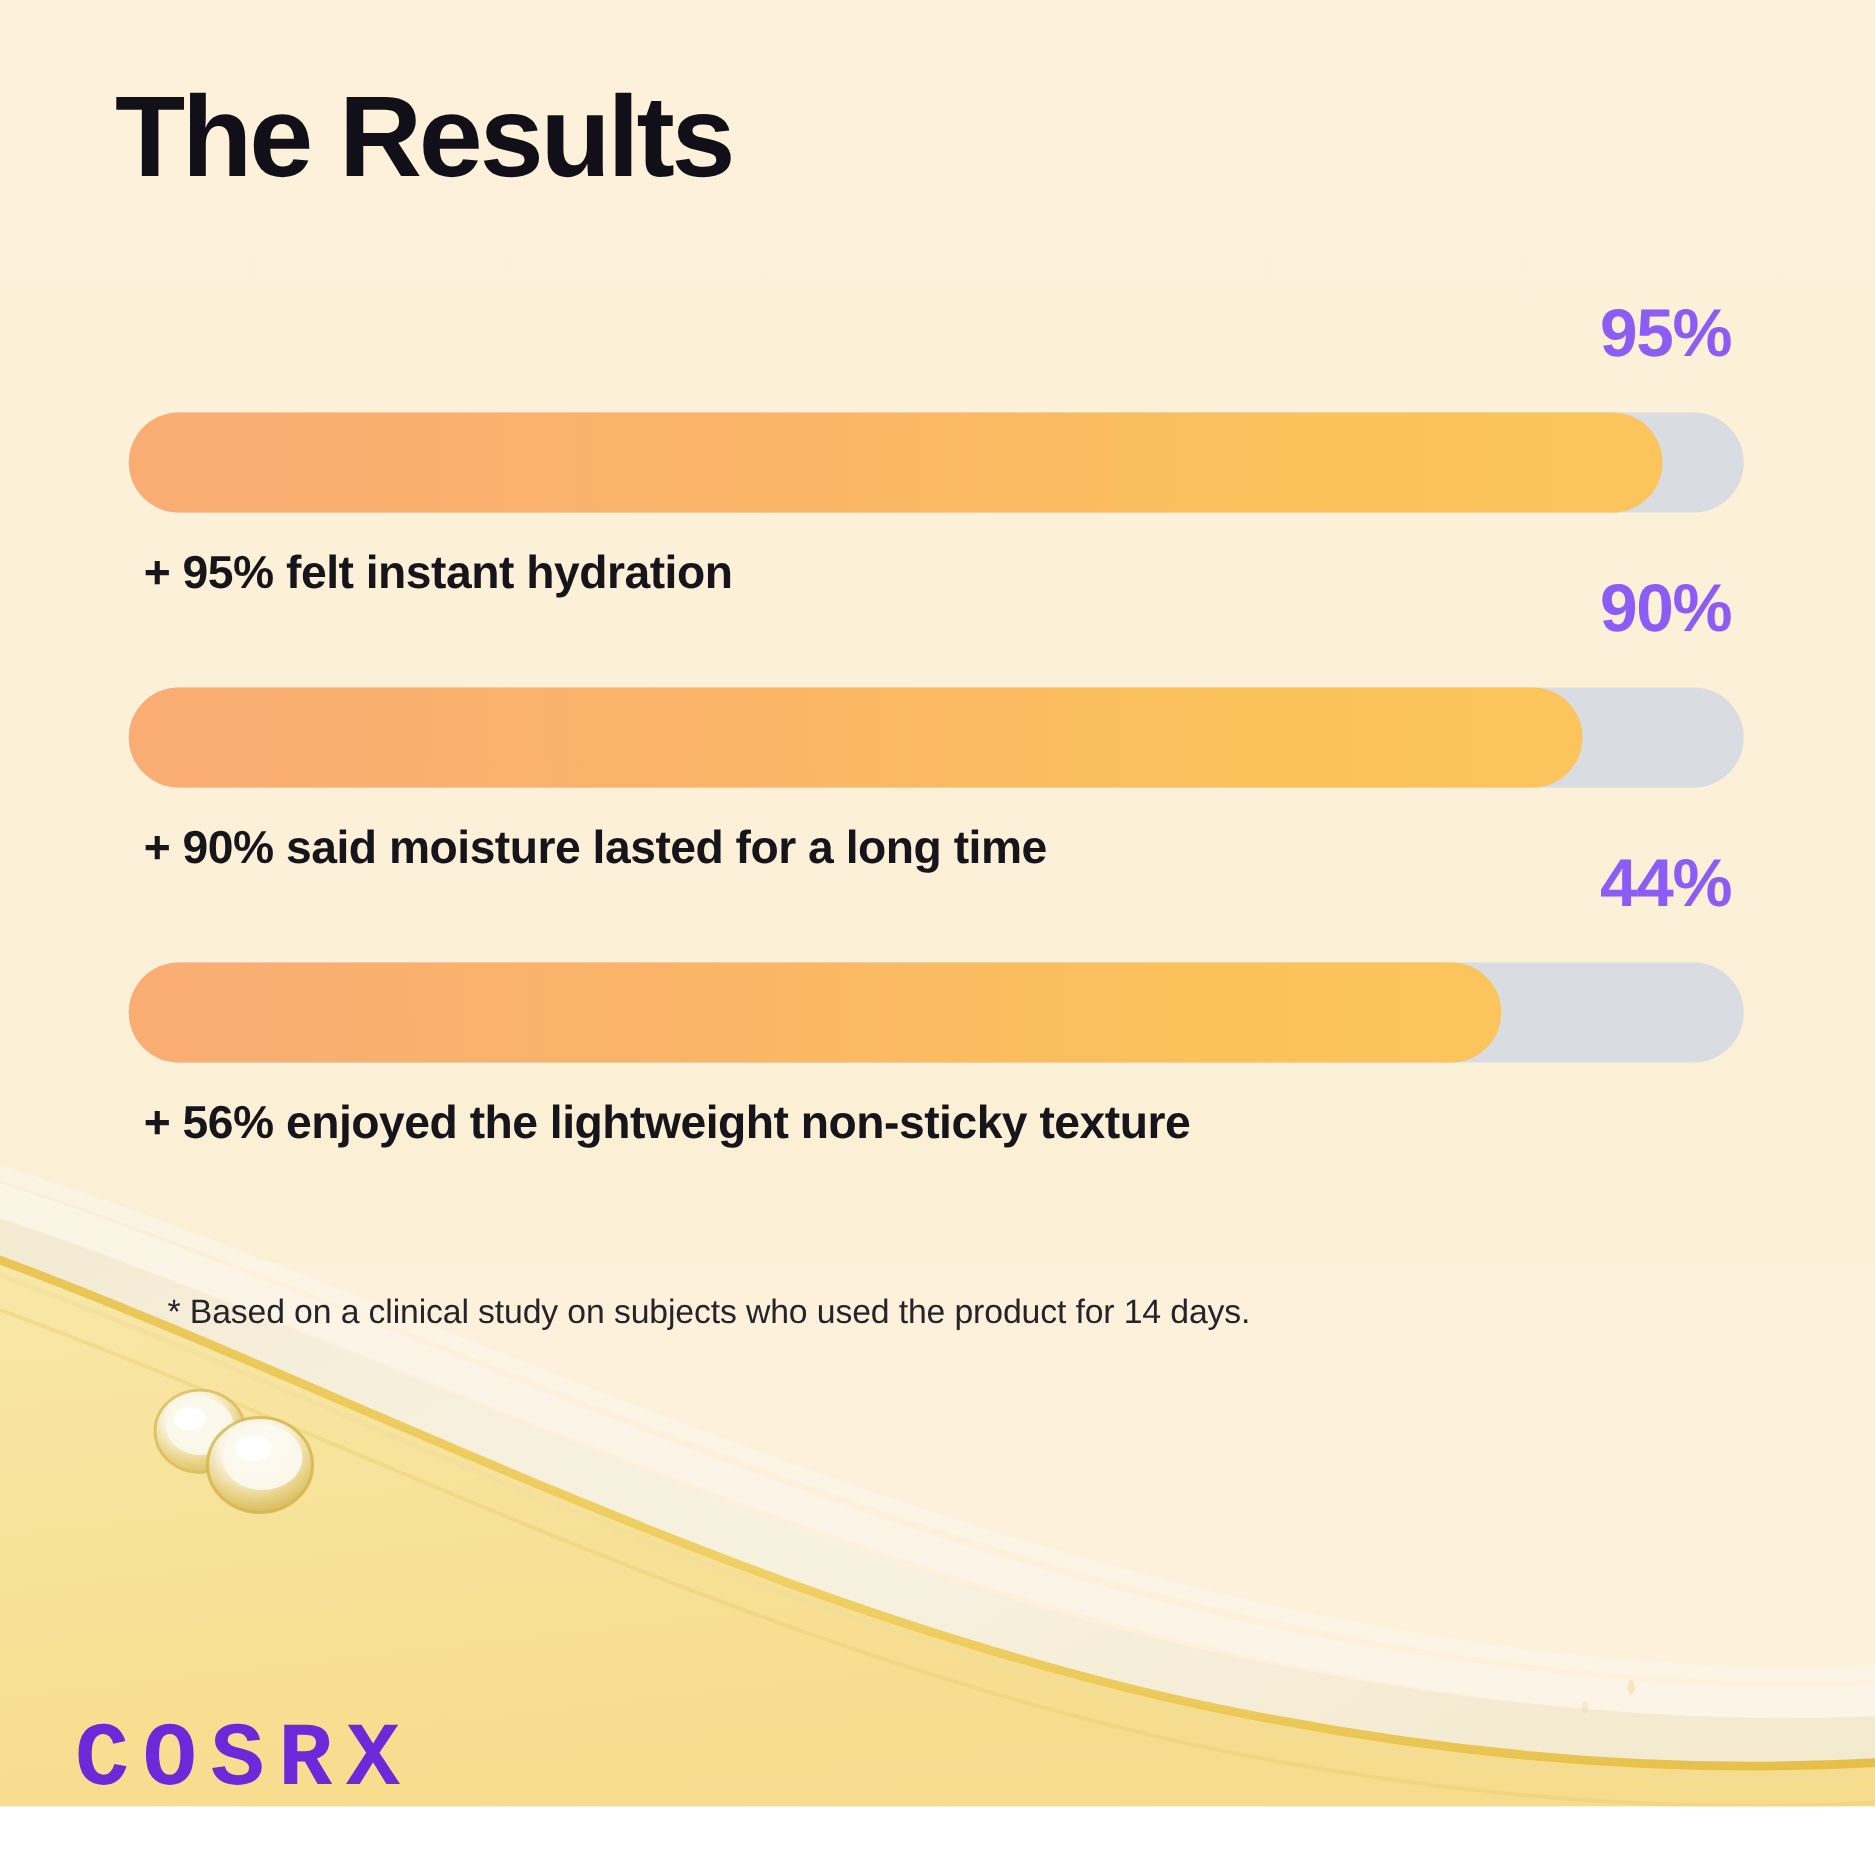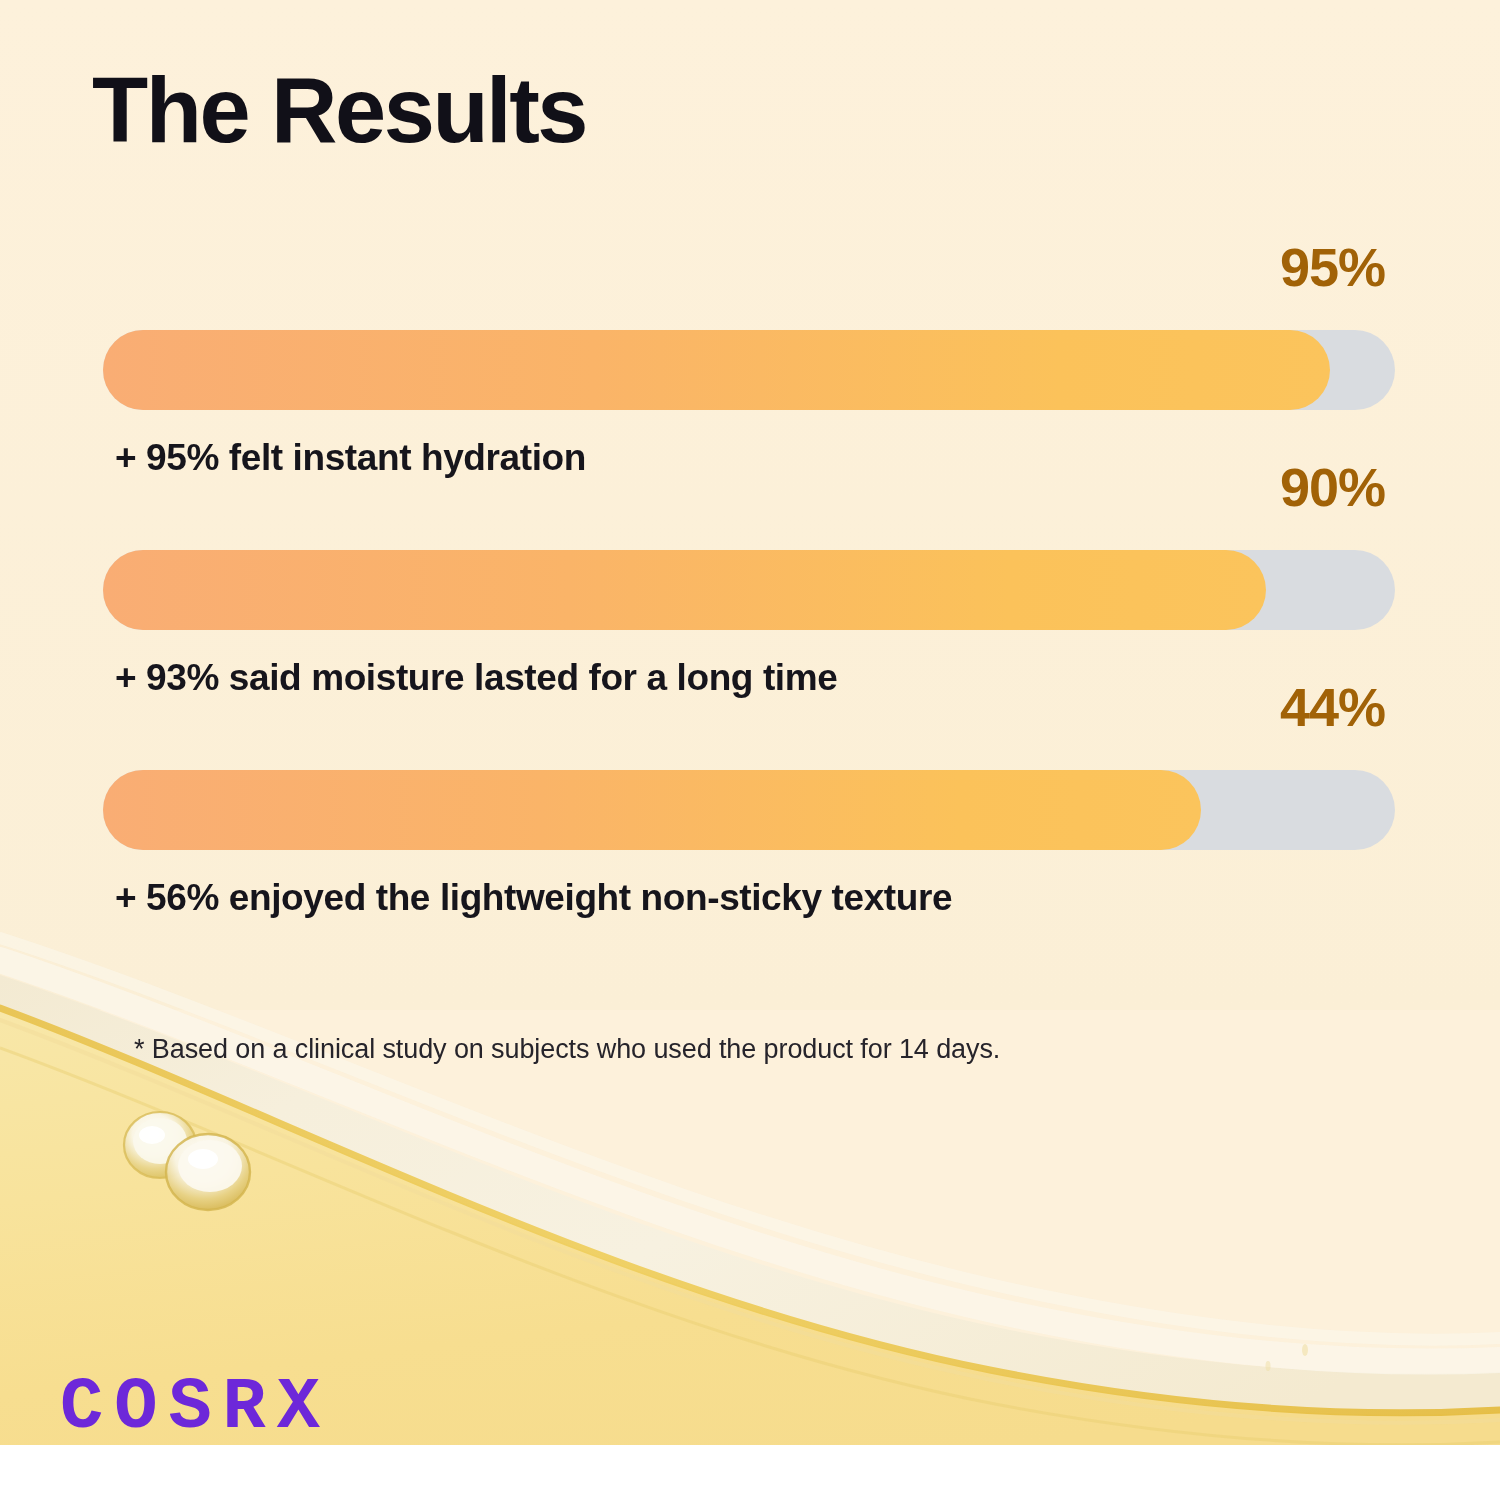--- a/index.html
+++ b/index.html
@@ -48,21 +48,21 @@
   .result-row[data-row="0"] { top:240px; }
   .result-row[data-row="1"] { top:460px; }
   .result-row[data-row="2"] { top:680px; }
 
   .pct-label {
     position:absolute;
     right:115px; top:0;
     font-size:54px;
     font-weight:bold;
     letter-spacing:-1px;
-    color:#a16207;
+    color:#8b5cf6;
     line-height:1;
   }
 
   .bar-track {
     position:absolute;
     left:103px; top:90px;
     width:1292px; height:80px;
     background:#D9DCE0;
     border-radius:40px;
   }
@@ -195,21 +195,21 @@
         <div class="bar-fill" style="width:95%;"></div>
       </div>
       <div class="result-caption">+ 95% felt instant hydration</div>
     </div>
 
     <div class="result-row" data-row="1">
       <div class="pct-label">90%</div>
       <div class="bar-track">
         <div class="bar-fill" style="width:90%;"></div>
       </div>
-      <div class="result-caption">+ 93% said moisture lasted for a long time</div>
+      <div class="result-caption">+ 90% said moisture lasted for a long time</div>
     </div>
 
     <div class="result-row" data-row="2">
       <div class="pct-label">44%</div>
       <div class="bar-track">
         <div class="bar-fill" style="width:85%;"></div>
       </div>
       <div class="result-caption">+ 56% enjoyed the lightweight non-sticky texture</div>
     </div>
 

